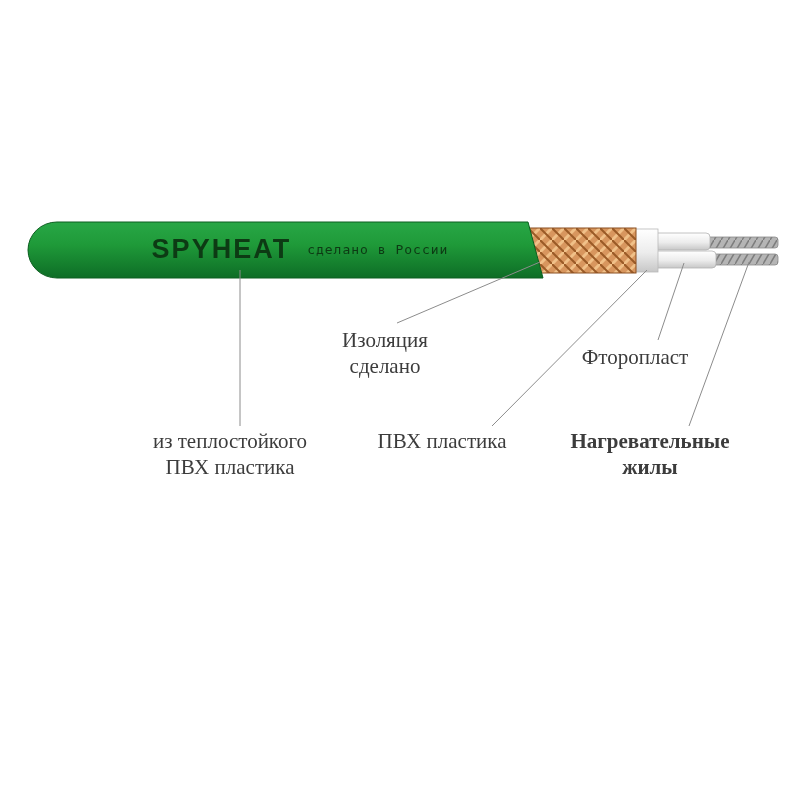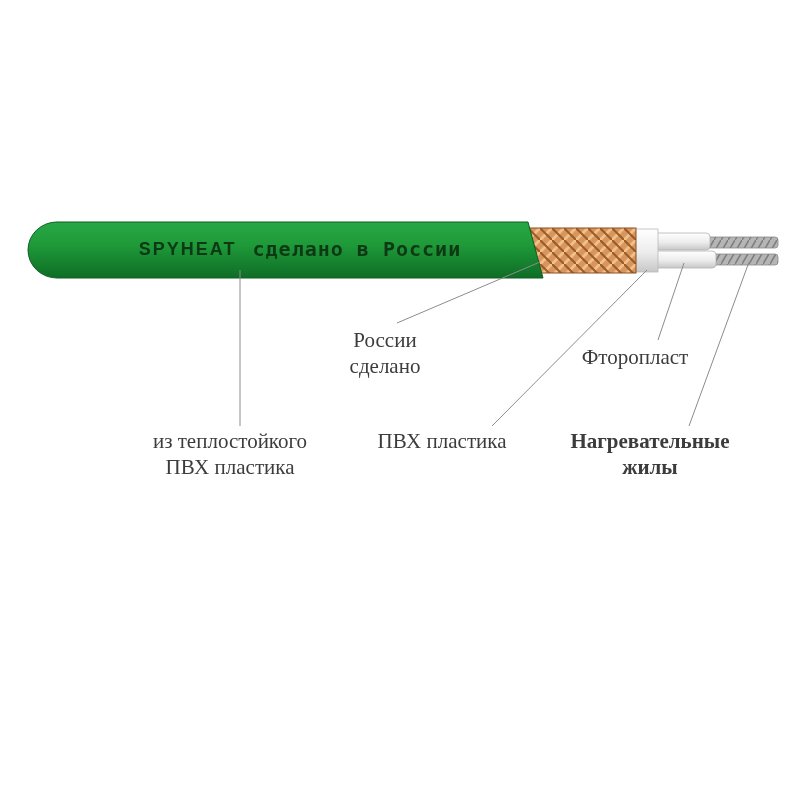--- a/index.html
+++ b/index.html
@@ -22,27 +22,27 @@
     width: 420px; height: 30px;
     display: flex; align-items: center; justify-content: center;
     gap: 16px;
     color: #0d3a14;
     white-space: nowrap;
     pointer-events: none;
   }
   .brand {
     font-family: "Liberation Sans", sans-serif;
     font-weight: bold;
-    font-size: 18px;
+    font-size: 27px;
     letter-spacing: 2px;
   }
   .origin {
     font-family: "DejaVu Sans Mono", monospace;
-    font-weight: bold;
-    font-size: 20px;
+    font-weight: normal;
+    font-size: 13px;
     letter-spacing: 1px;
   }
 
   .label {
     position: absolute;
     text-align: center;
     color: #3c3c3c;
     font-size: 21px;
     line-height: 26px;
   }
@@ -98,21 +98,21 @@
     <line x1="684" y1="263" x2="658" y2="340" stroke="#8c8c8c" stroke-width="1"></line>
     <line x1="749" y1="262" x2="689" y2="426" stroke="#8c8c8c" stroke-width="1"></line>
   </svg>
 
   <div class="print">
     <span class="brand">SPYHEAT</span>
     <span class="origin">сделано в России</span>
   </div>
 
   <div class="label label-braid">
-    <div>России</div>
+    <div>Изоляция</div>
     <div>сделано</div>
   </div>
 
   <div class="label label-fluoroplast">
     <div>Фторопласт</div>
   </div>
 
   <div class="label label-sheath">
     <div>из теплостойкого</div>
     <div>ПВХ пластика</div>

